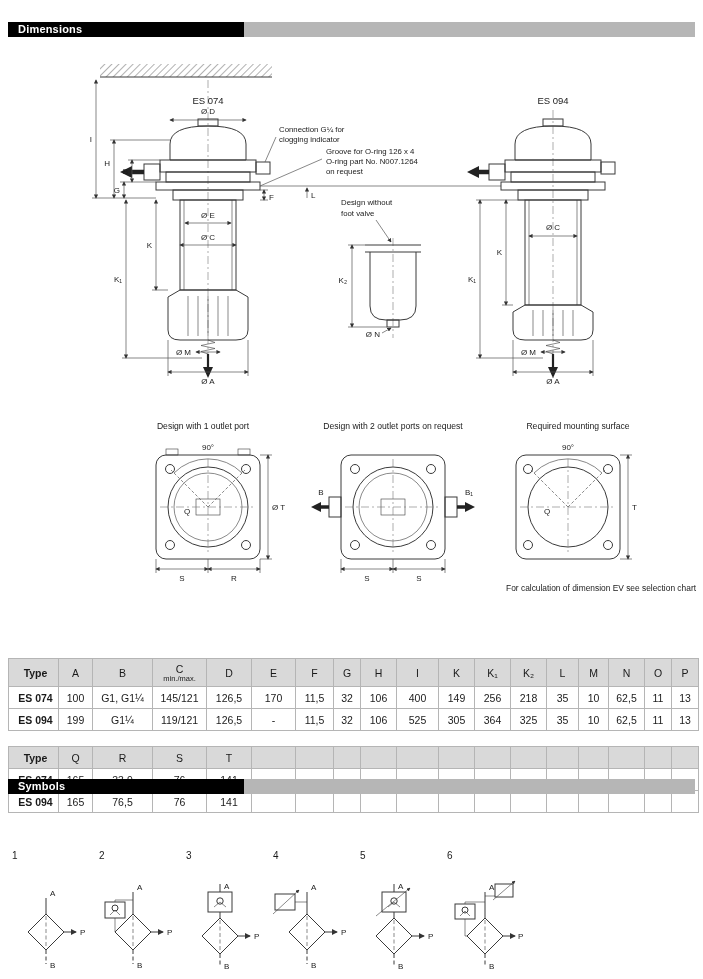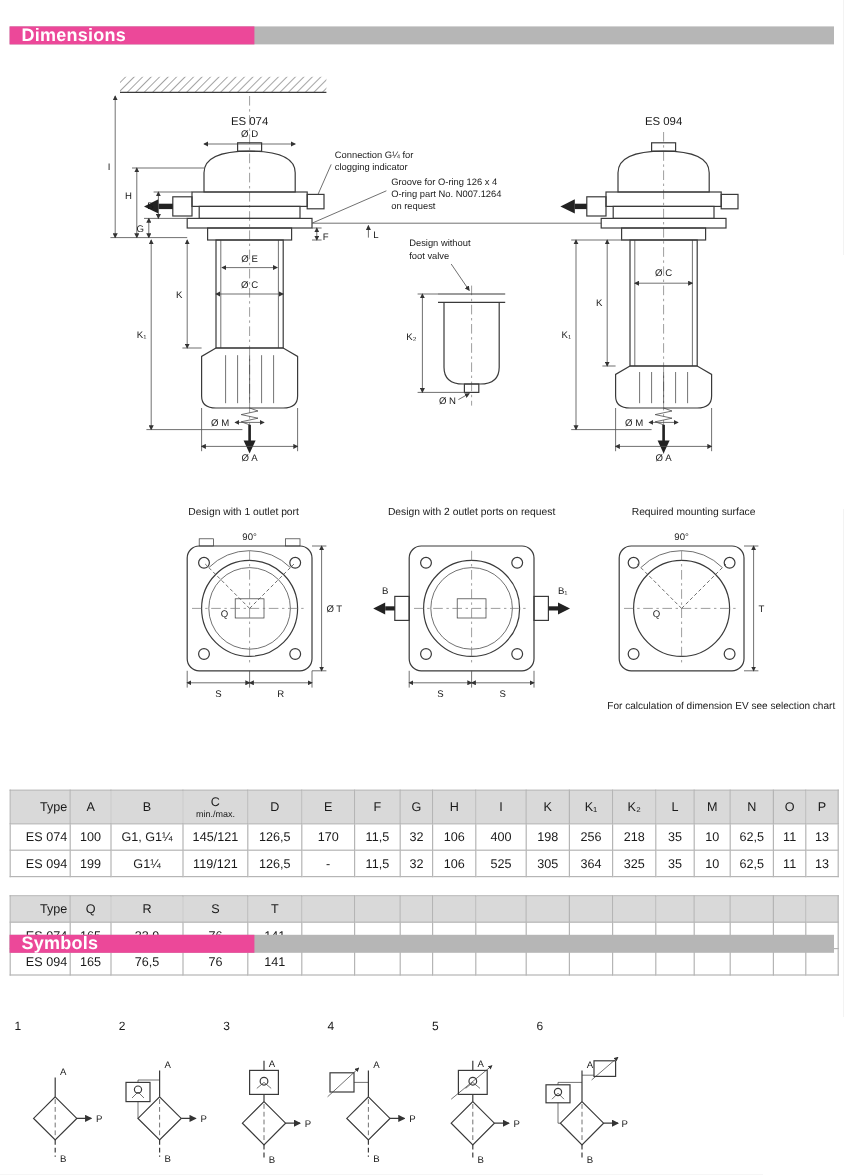--- a/index.html
+++ b/index.html
@@ -4,43 +4,43 @@
 <style>
   html,body { margin:0; padding:0; background:#e8e8e8; }
   .page {
     position:relative; width:703px; height:979px; margin:0 auto;
     background:#ffffff; font-family:"Liberation Sans", sans-serif; color:#1a1a1a;
     overflow:hidden;
   }
   
   .section-bar { position:absolute; left:8px; width:687px; height:15px; background:#b6b6b6; }
   .section-bar-dark {
-    width:204px; height:100%; background:#ec4899; color:#fff;
-    font-weight:bold; font-size:15px; line-height:15px; padding-left:10px;
+    width:236px; height:100%; background:#000000; color:#fff;
+    font-weight:bold; font-size:11px; line-height:15px; padding-left:10px;
     box-sizing:border-box; letter-spacing:.2px;
   }
   
   svg { overflow:visible; }
   .ln   { stroke:#3a3a3a; stroke-width:1; fill:none; }
   .thin { stroke:#3a3a3a; stroke-width:.6; fill:none; }
   .dim  { stroke:#555; stroke-width:.7; fill:none; }
   .cl   { stroke:#777; stroke-width:.6; fill:none; stroke-dasharray:8 3 2 3; }
   .dsh  { stroke-dasharray:4 2.5; }
   svg text { fill:#1a1a1a; font-family:"Liberation Sans", sans-serif; font-size:8px; }
   svg text.lbl { font-size:9.5px; }
   svg text.cap { font-size:8.6px; }
   svg text.ann { font-size:7.8px; }
   svg text.ft  { font-size:8.4px; }
   
   .tbl { position:absolute; left:8px; width:687px; border-collapse:collapse; table-layout:fixed;
          background:#fff; font-size:10.5px; }
   .tbl th, .tbl td { border:1px solid #b5b5b5; height:21px; text-align:center; padding:0 2px;
          font-weight:normal; overflow:hidden; white-space:nowrap; }
   .tbl th { background:#d9d9d9; }
-  .tbl .first { text-align:right; padding-left:6px; }
+  .tbl .first { text-align:center; padding-left:6px;font-weight:bold; }
   .tbl1 th { height:27px; }
   .sub { display:block; font-size:7.5px; line-height:8px; }
   
   .symbols-row { position:absolute; top:850px; left:10px; display:flex; }
   .symbol-block { width:87px; }
   .symbol-num { font-size:10px; height:14px; margin:0 0 14px 2px; }
 </style>
 </head>
 <body>
 
@@ -345,21 +345,21 @@
       <td class="first">ES 074</td>
       <td>100</td>
       <td>G1, G1¼</td>
       <td>145/121</td>
       <td>126,5</td>
       <td>170</td>
       <td>11,5</td>
       <td>32</td>
       <td>106</td>
       <td>400</td>
-      <td>198</td>
+      <td>149</td>
       <td>256</td>
       <td>218</td>
       <td>35</td>
       <td>10</td>
       <td>62,5</td>
       <td>11</td>
       <td>13</td>
     </tr>
     <tr>
       <td class="first">ES 094</td>

